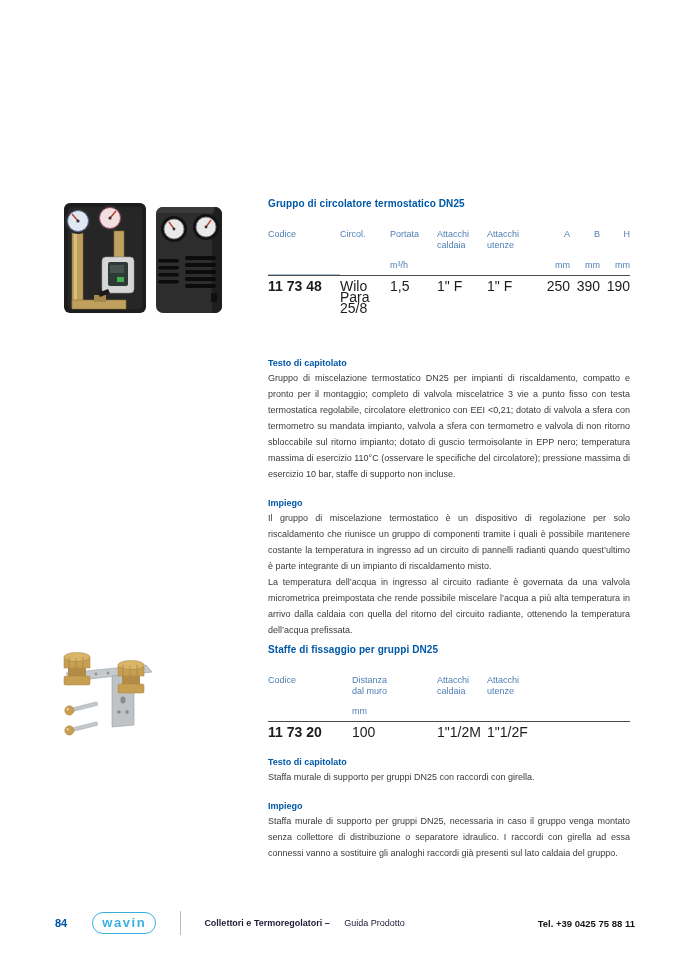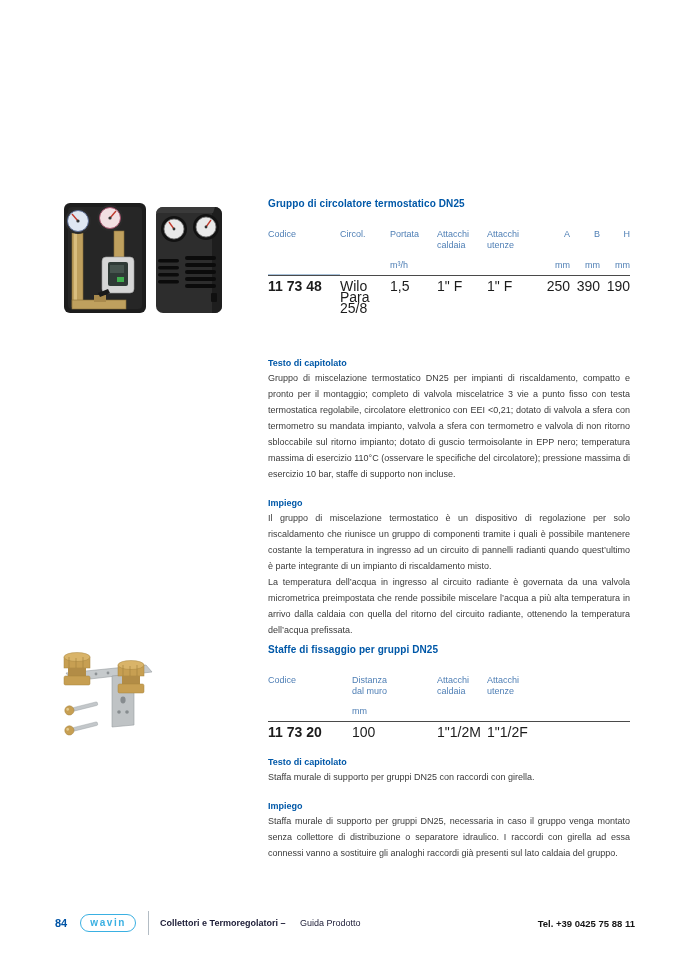--- a/index.html
+++ b/index.html
@@ -36,26 +36,26 @@
   .mt-txt  { margin-top:2px; }
 
   
   .photo { position:absolute; }
   #photo1 { left:58px; top:197px; }
   #photo2 { left:52px; top:643px; }
 
   
   .footer {
     position:absolute; left:55px; right:43px; top:910px; height:26px;
-    display:flex; align-items:center;
+    display:flex; align-items:center;gap:12px;
   }
   .page-num { font-size:11px; font-weight:bold; color:#0054A6; margin-right:13px; }
   .logo {
     border:1.5px solid #3AB0E2; border-radius:11px; padding:2px 9px 3px;
-    color:#3AB0E2; font-size:10px; font-weight:bold; letter-spacing:1.6px;
+    color:#3AB0E2; font-size:13px; font-weight:bold; letter-spacing:1.6px;
   }
   .footer-divider { width:1px; height:24px; background:#b3bcc4; margin:0 11px 0 12px; }
   .doc-title { font-size:9px; color:#1b1b35; }
   .doc-title .bold-part { font-weight:bold;text-align:right; }
   .doc-title .reg-part { font-weight:normal; margin-left:12px; }
   .phone { margin-left:auto; font-size:9.5px; font-weight:bold; color:#141414; }
 </style>
 </head>
 <body>
 

